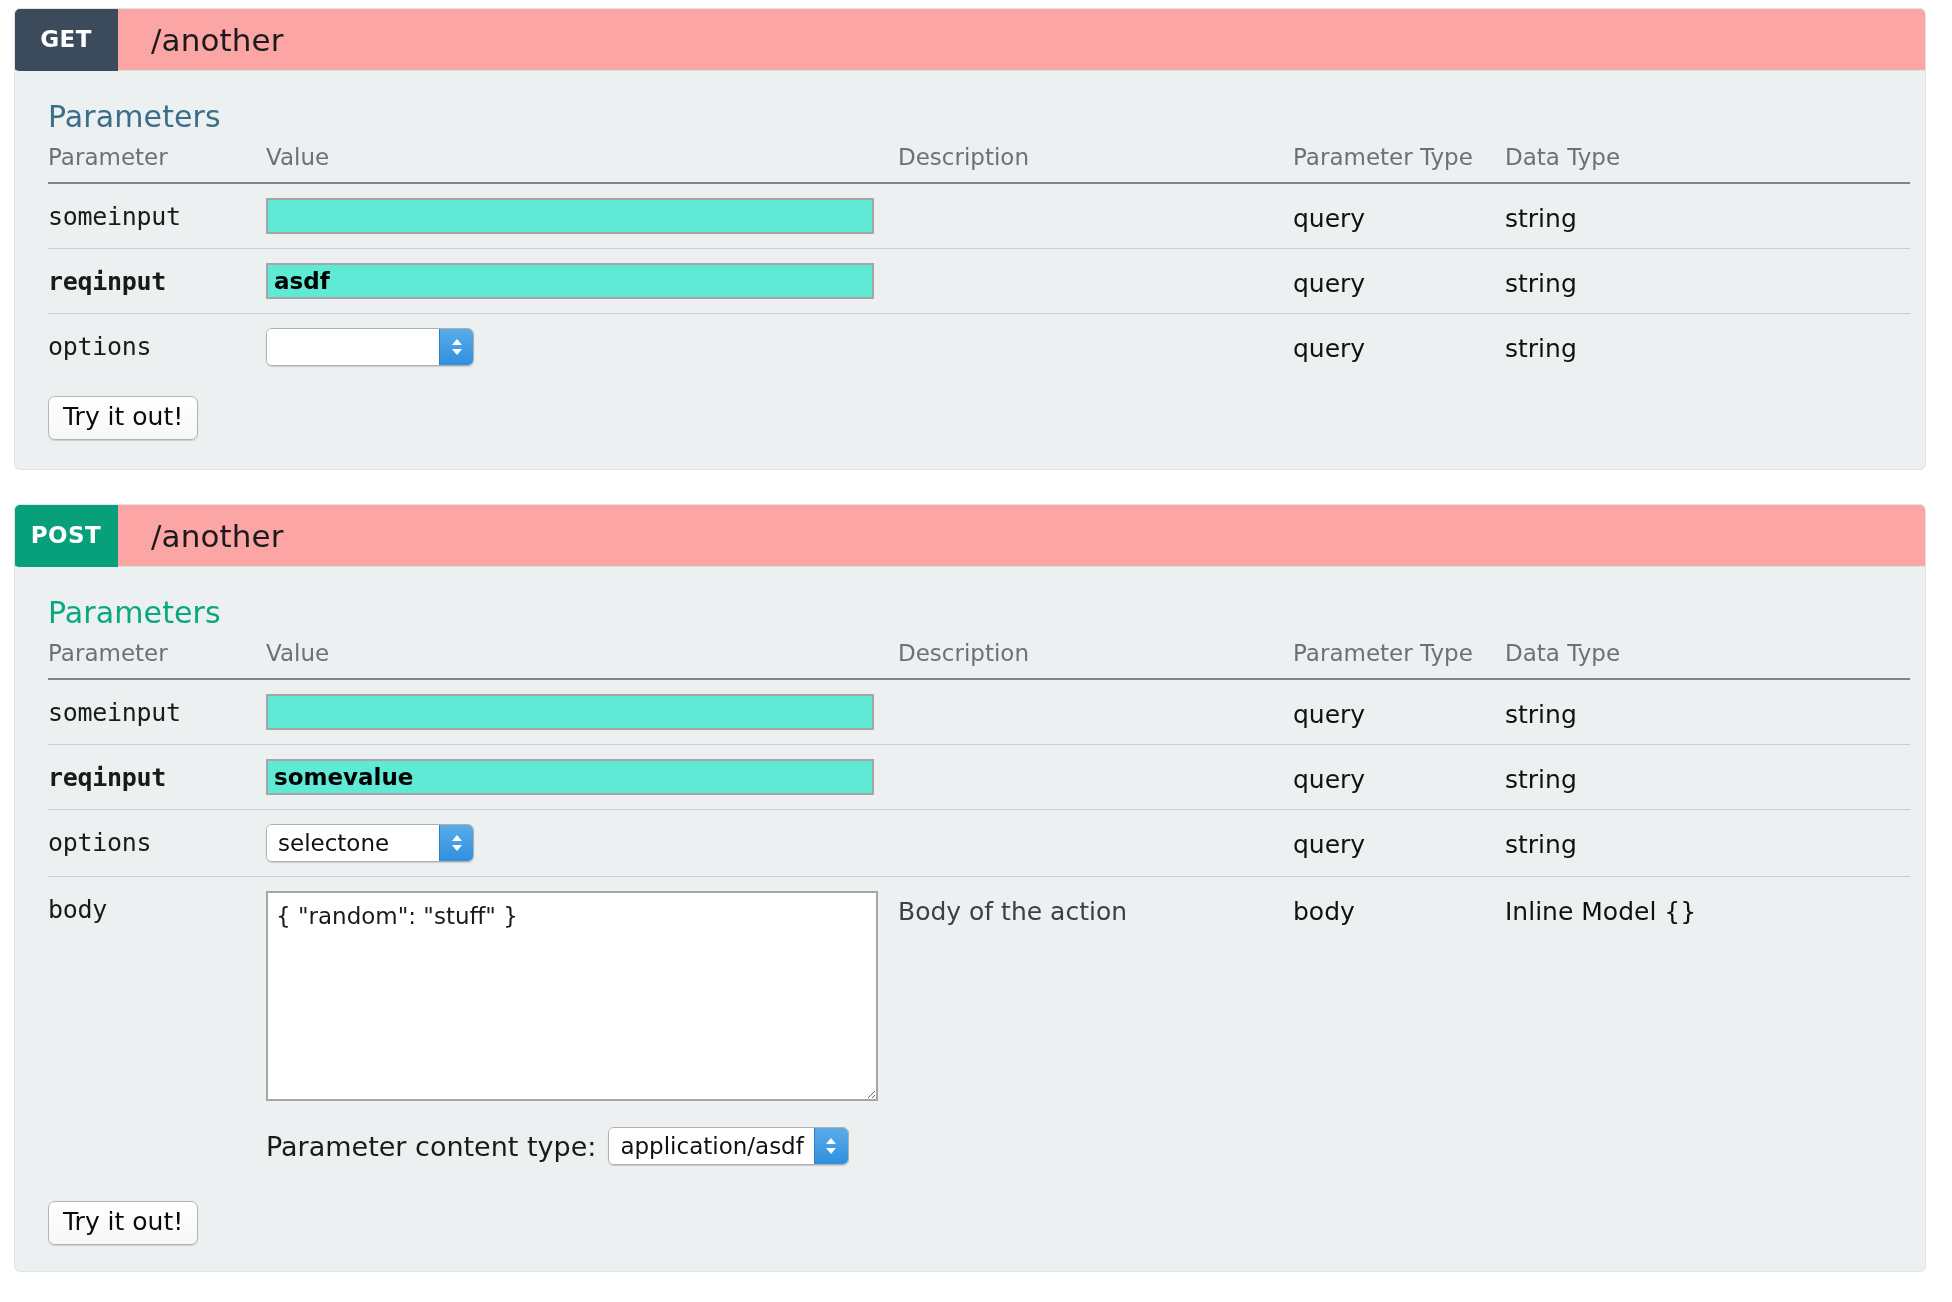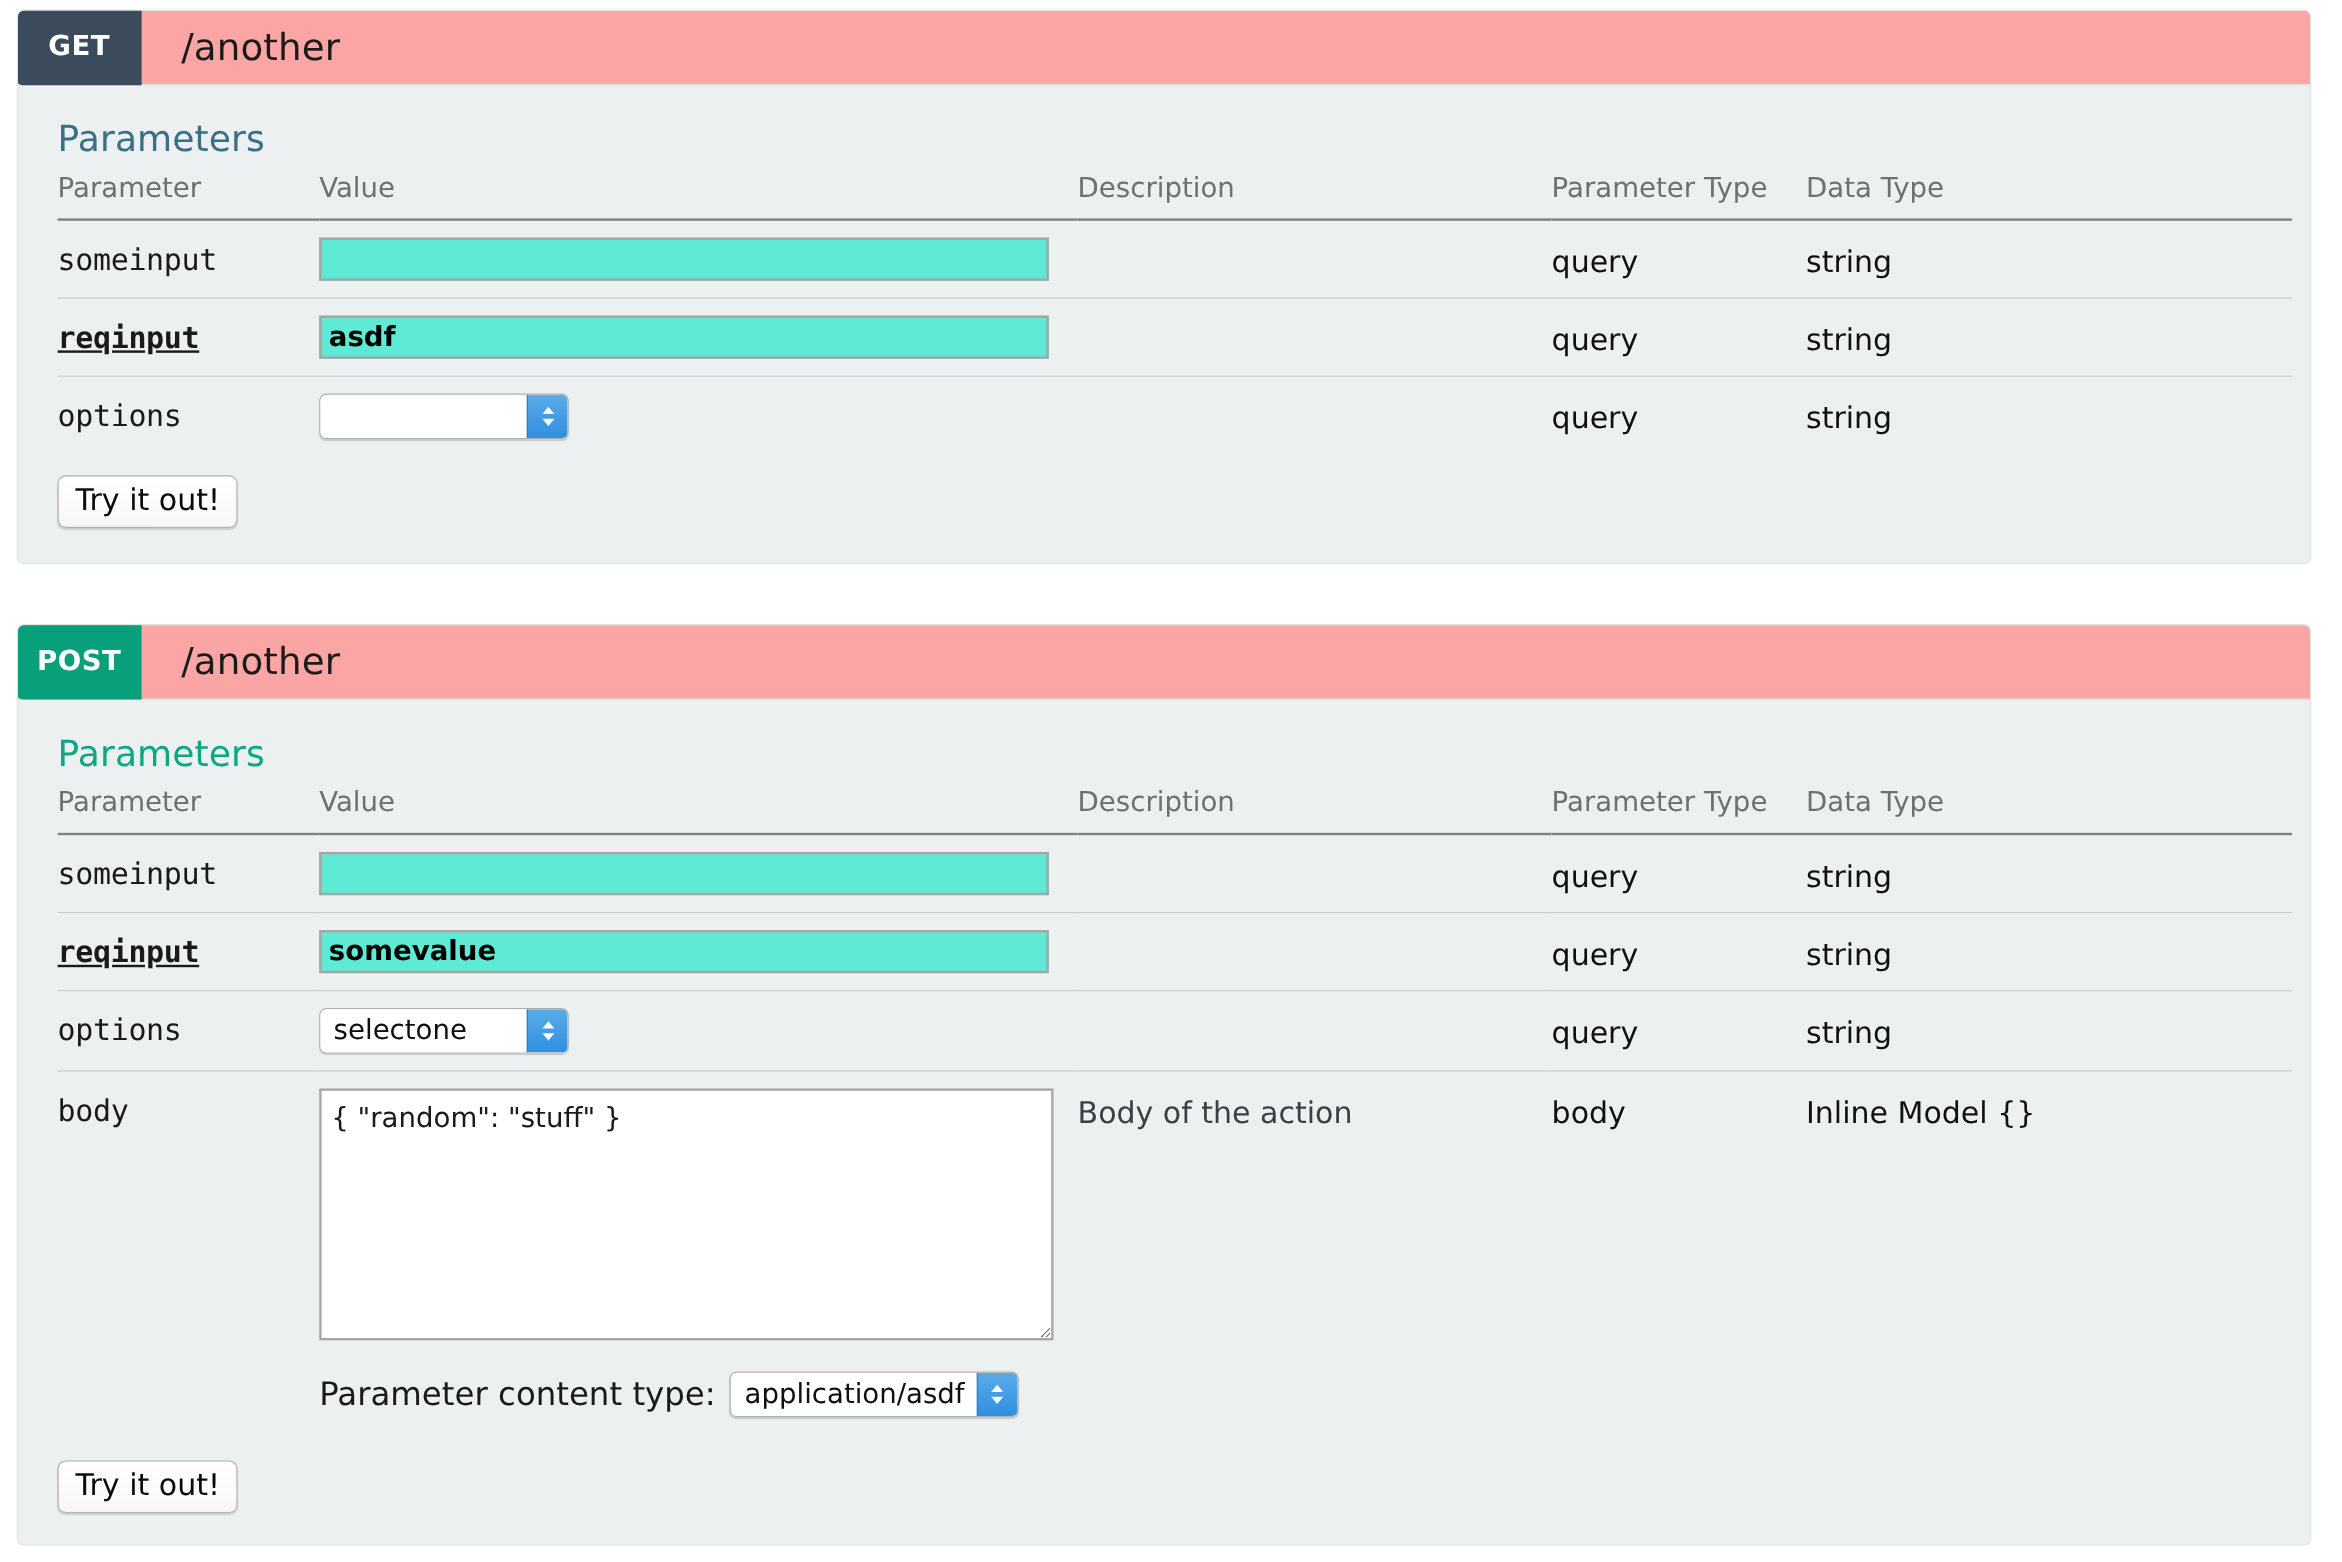--- a/index.html
+++ b/index.html
@@ -22,21 +22,21 @@
   .operation {
     position: absolute;
     left: 14px;
     width: 1912px;
     border: 1px solid #e0e4e4;
     border-radius: 6px;
     background: #ecf0f1;
     overflow: hidden;
   }
   .op-get  { top: 8px;  height: 462px; border-color: #dfe4e6; }
-  .op-post { top: 520px; height: 768px; border-color: #dfe4e6; }
+  .op-post { top: 504px; height: 768px; border-color: #dfe4e6; }
 
   .op-heading {
     height: 62px;
     background: #fca5a5;
     display: flex;
     align-items: center;
     border-bottom: 1px solid #dfe3e4;
     position: relative;
   }
   .http-method {
@@ -110,21 +110,21 @@
   .col-dtype { width: 405px; }
 
   .pname {
     font-family: "DejaVu Sans Mono", "Liberation Mono", monospace;
     font-size: 25px;
     color: #1a1a1a;
     padding-top: 18px;
     display: block;
     letter-spacing: -0.3px;
   }
-  .pname.required { font-weight: 700; text-decoration: underline; }
+  .pname.required { font-weight: 700; }
 
   .ptype, .dtype {
     font-size: 25px;
     color: #111;
     padding-top: 20px;
     display: block;
   }
 
   .pdesc {
     font-size: 25px;

